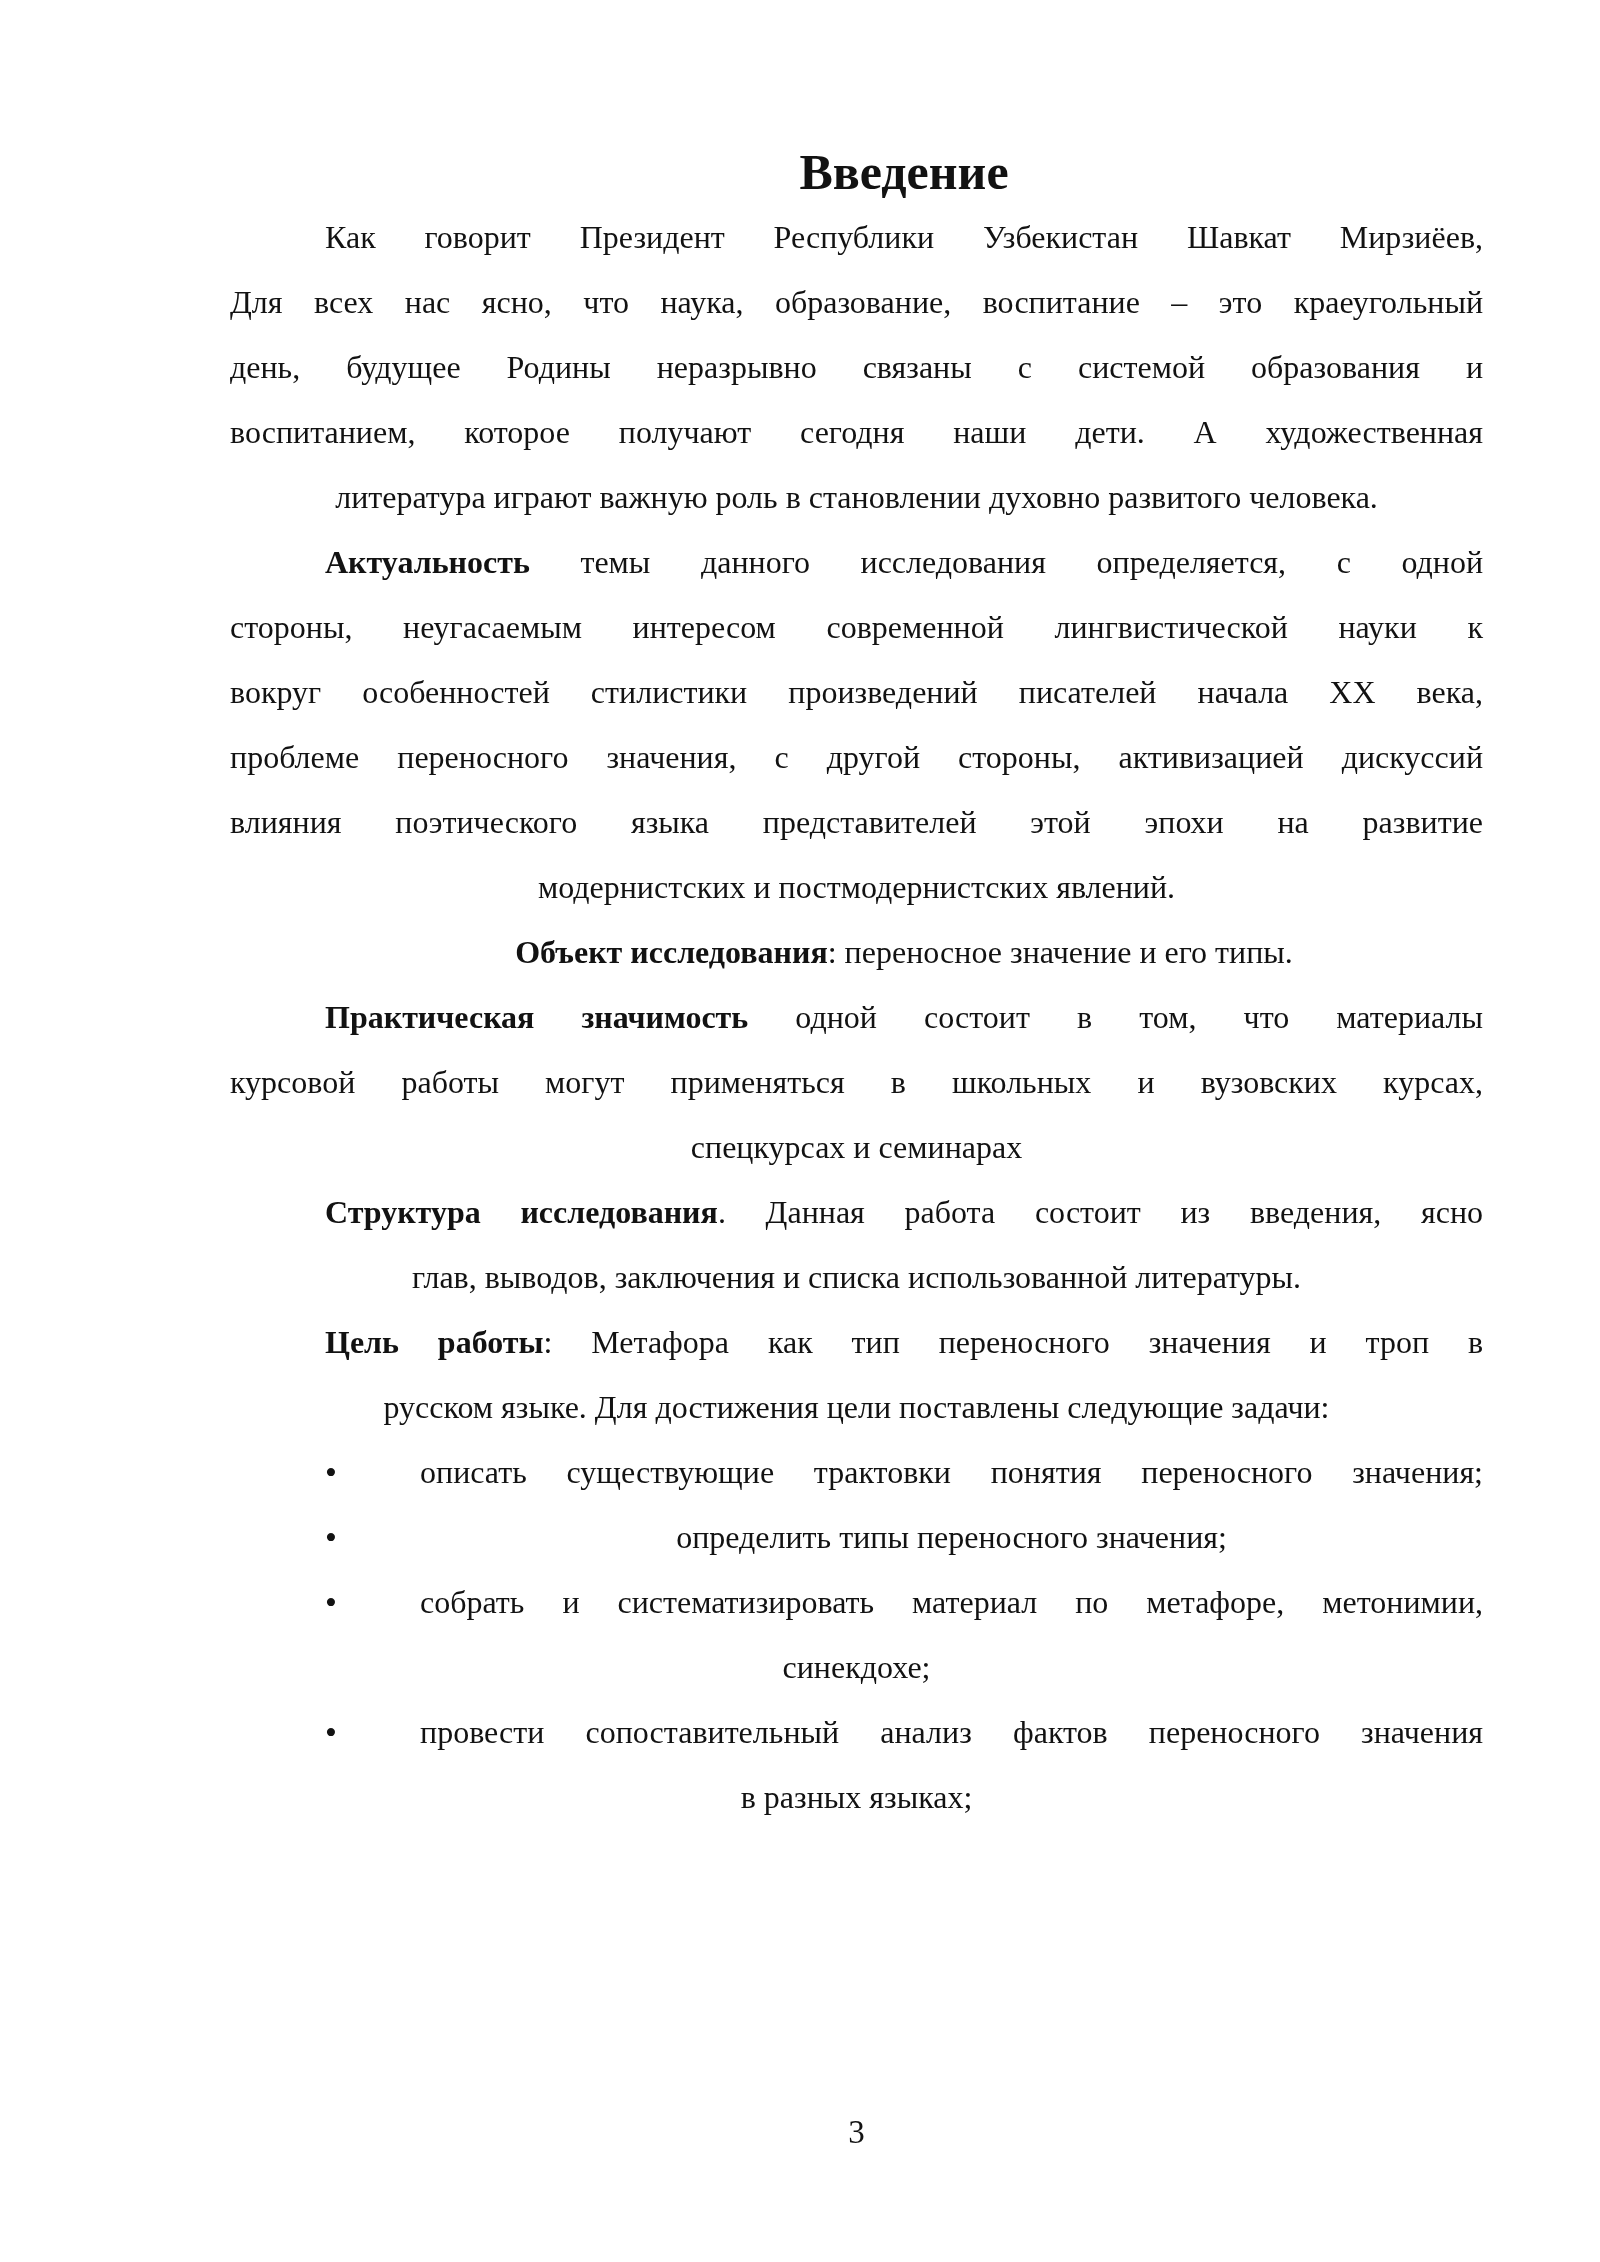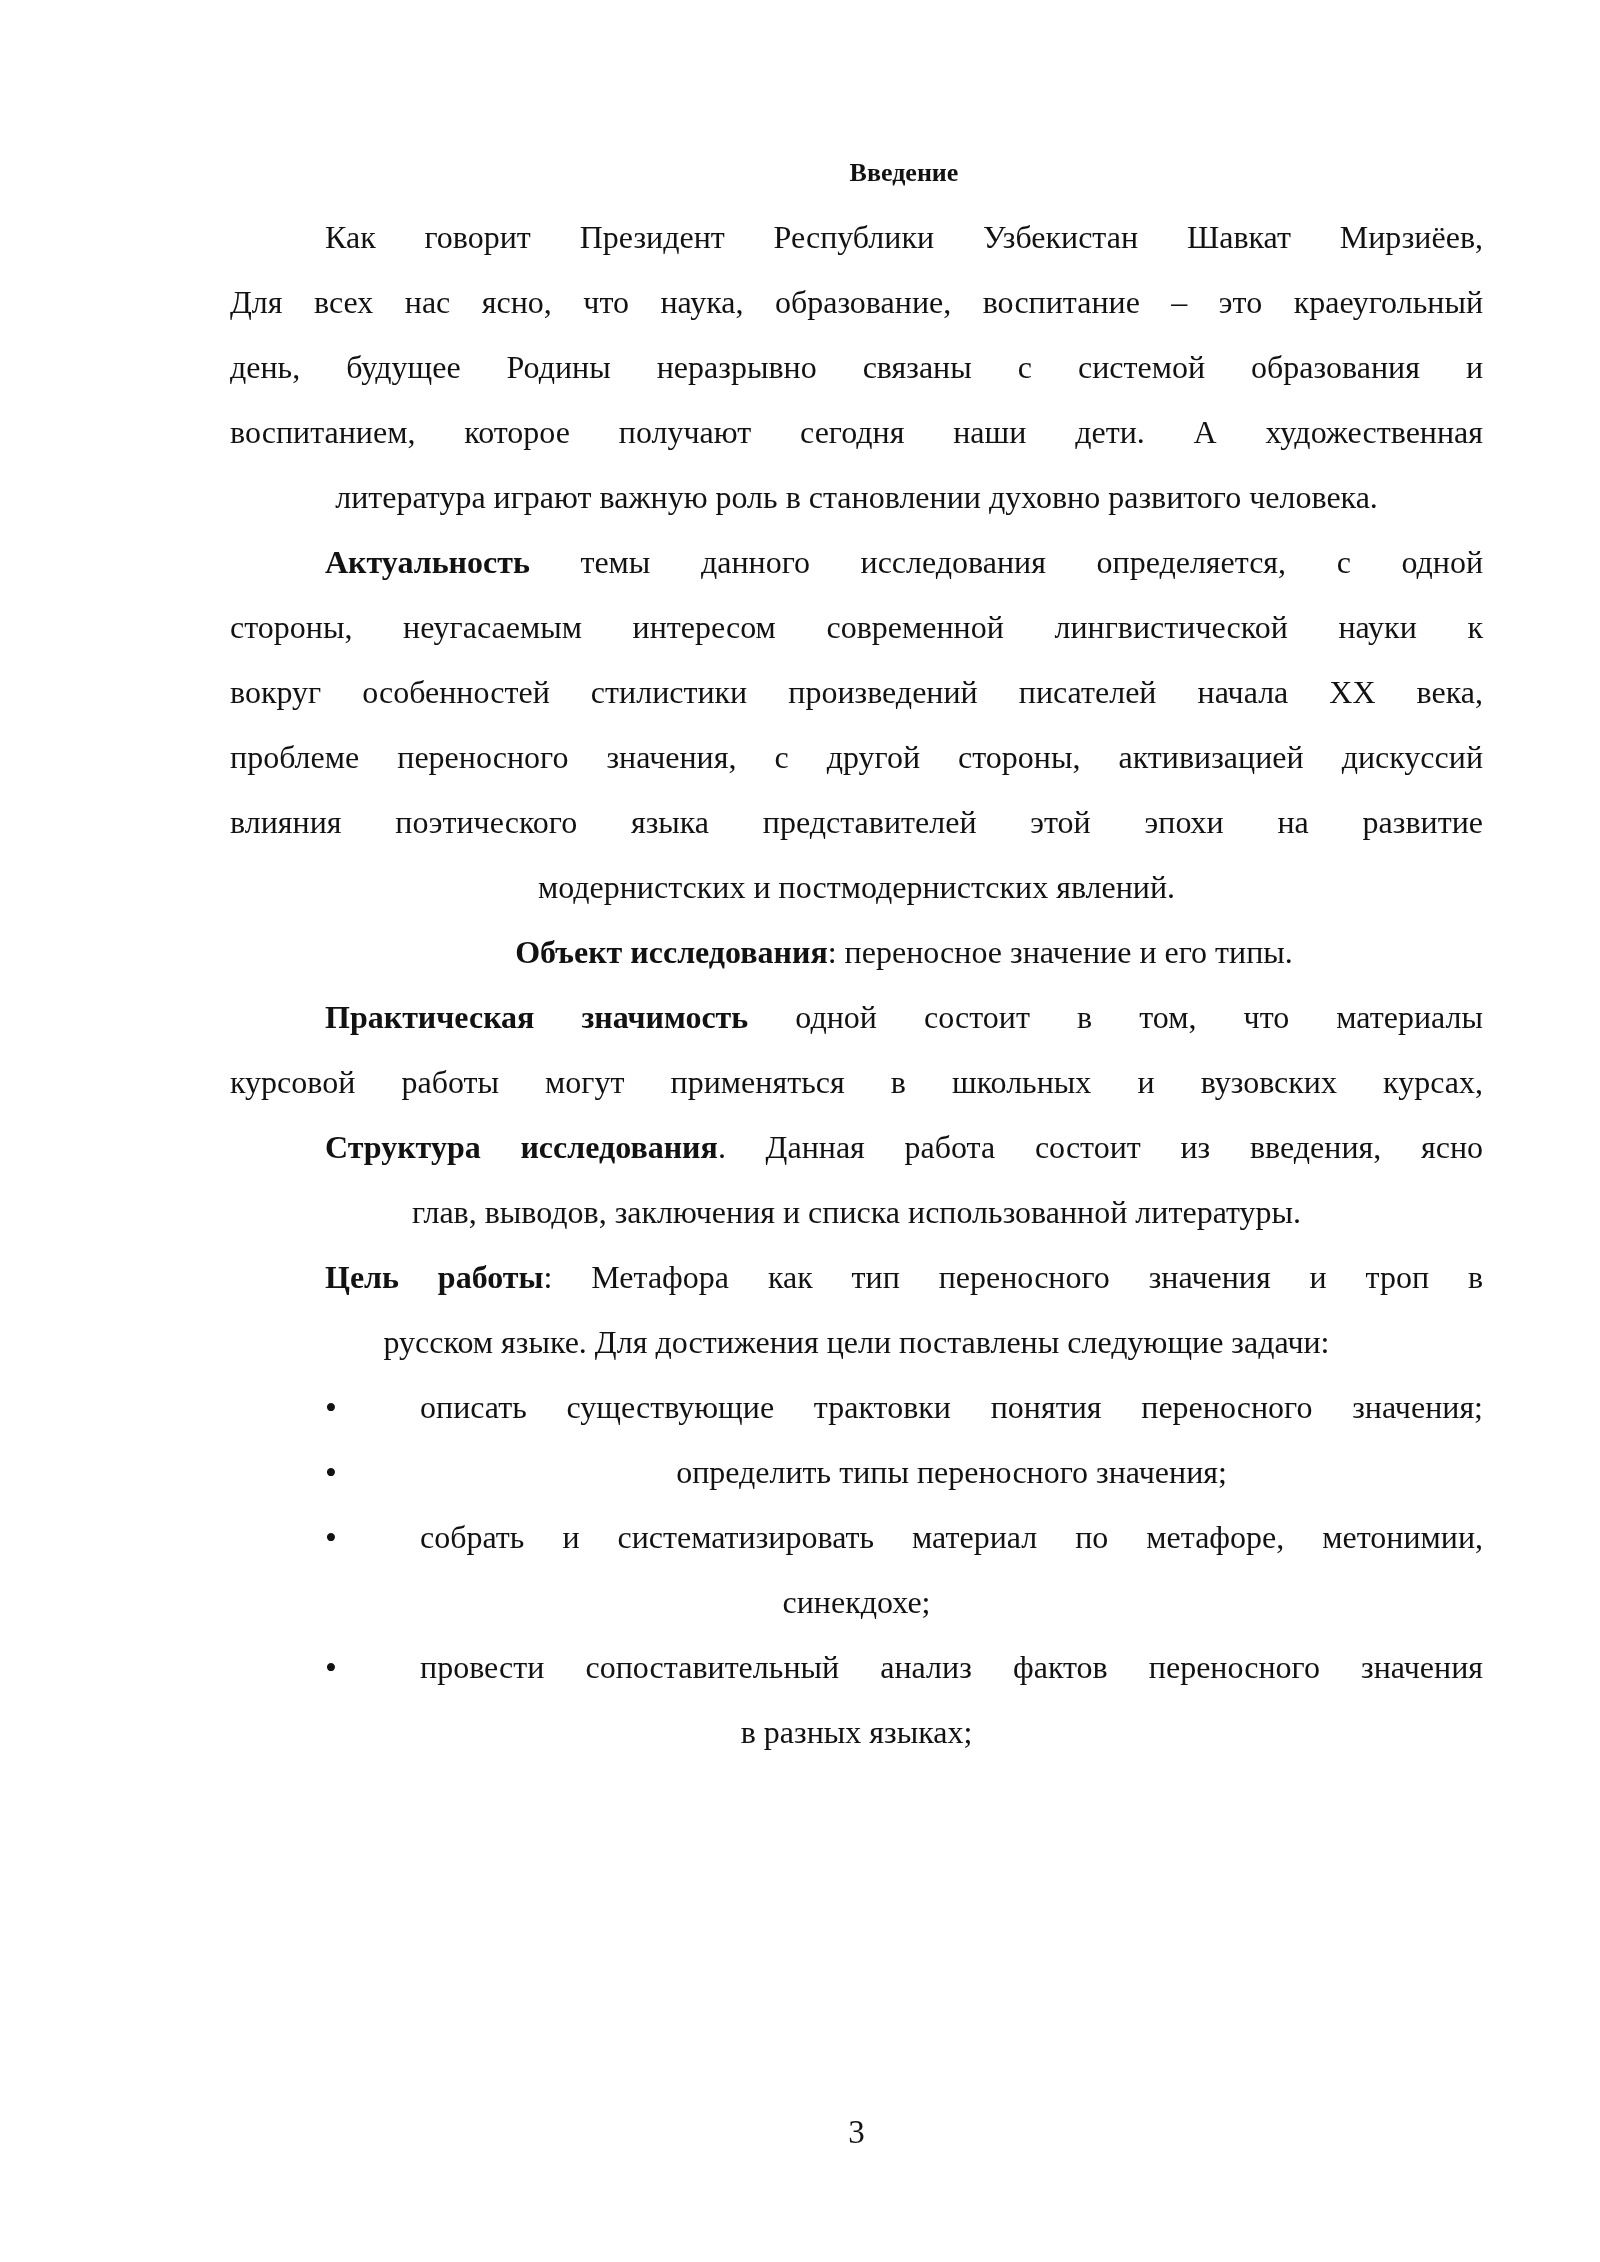--- a/index.html
+++ b/index.html
@@ -32,21 +32,21 @@
   
   .line.j {
     text-align: justify;
     text-align-last: justify;
   }
   
   .line.ind {
     padding-left: 95px;
   }
   .title-line {
-    font-size: 26px;
+    font-size: 50px;
     font-weight: bold;
     line-height: 65px;
     height: 65px;
     text-align: center;
     padding-left: 95px; 
   }
   .bold {
     font-weight: bold;
   }
   
@@ -96,20 +96,21 @@
       <div class="line">модернистских и постмодернистских явлений.</div>
     </div>
 
     <div>
       <div class="line ind"><span class="bold">Объект исследования</span><span>: переносное значение и его типы.</span></div>
     </div>
 
     <div>
       <div class="line ind j"><span class="bold">Практическая значимость</span><span> одной состоит в том, что материалы</span></div>
       <div class="line j">курсовой работы могут применяться в школьных и вузовских курсах,</div>
+      <div class="line">спецкурсах и семинарах</div>
     </div>
 
     <div>
       <div class="line ind j"><span class="bold">Структура исследования</span><span>. Данная работа состоит из введения, ясно</span></div>
       <div class="line">глав, выводов, заключения и списка использованной литературы.</div>
     </div>
 
     <div>
       <div class="line ind j"><span class="bold">Цель работы</span><span>: Метафора как тип переносного значения и троп в</span></div>
       <div class="line">русском языке. Для достижения цели поставлены следующие задачи:</div>

